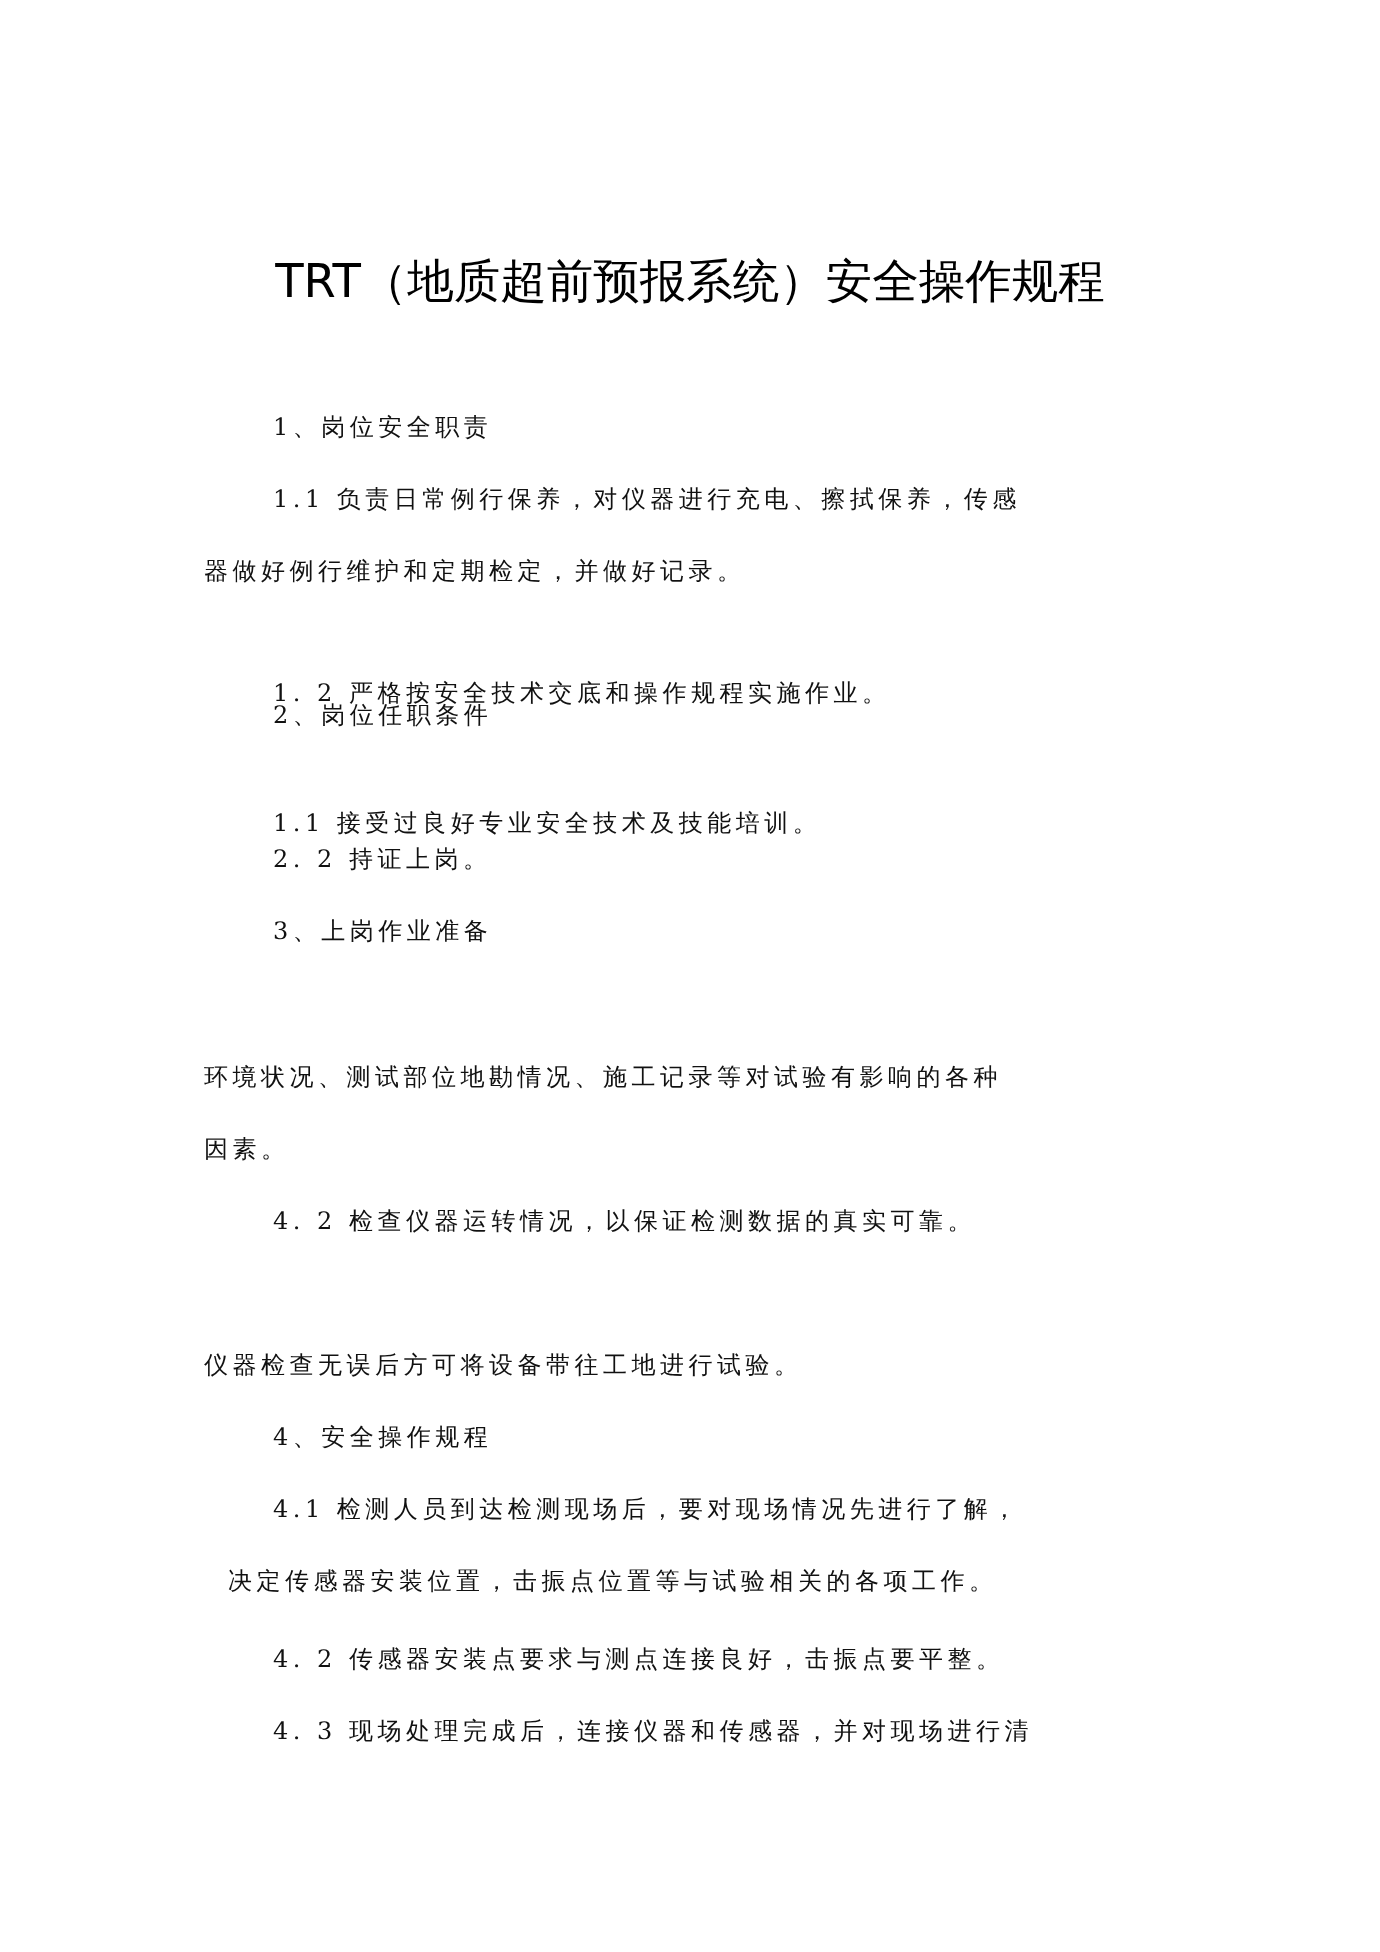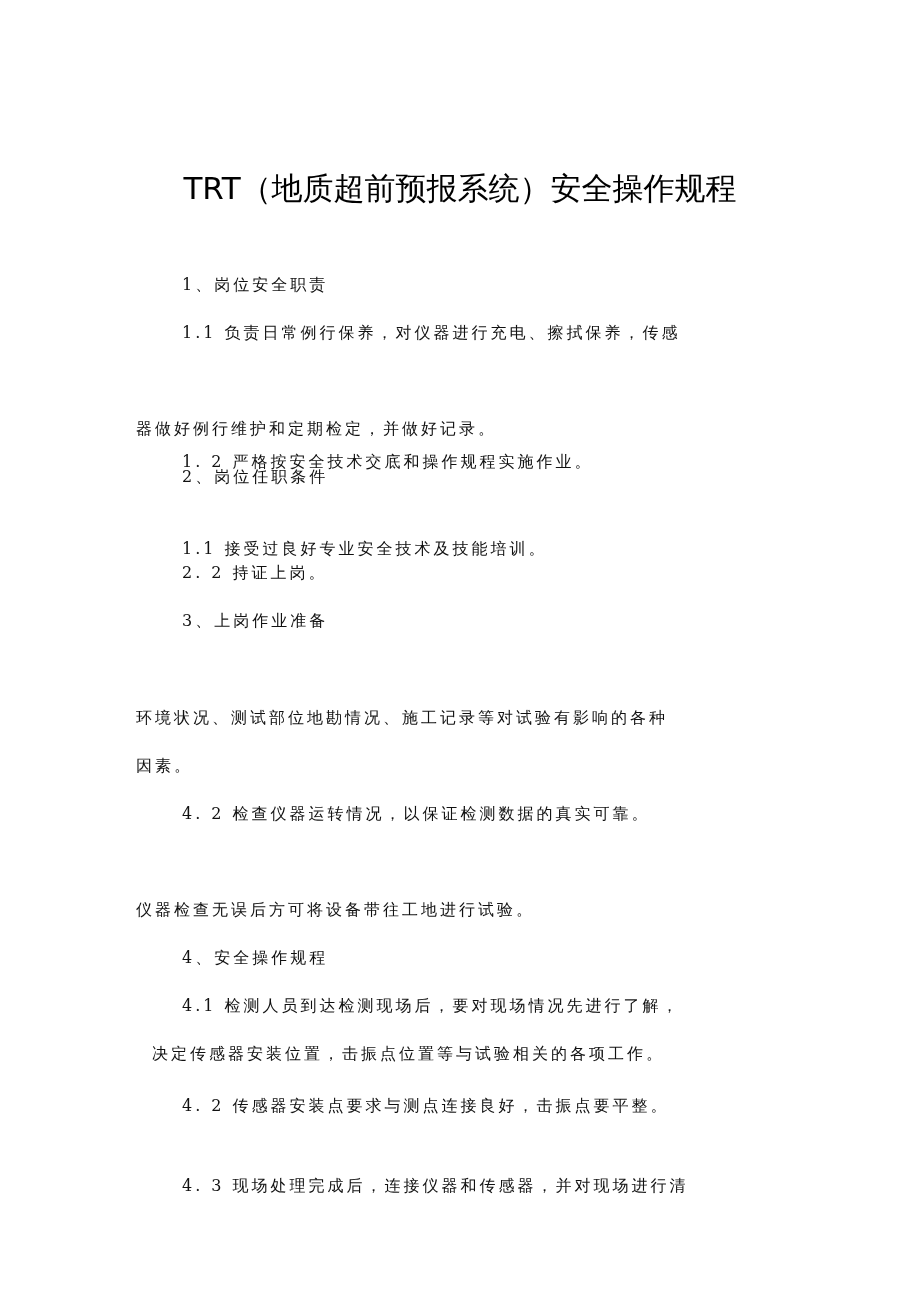--- a/index.html
+++ b/index.html
@@ -46,28 +46,28 @@
   .flush { left: 136px; }
 </style>
 </head>
 <body>
 
 <div class="page">
   <div class="title">TRT（地质超前预报系统）安全操作规程</div>
 
   <div class="line indent" style="top:270px;">1、岗位安全职责</div>
   <div class="line indent" style="top:318px;">1.1 负责日常例行保养，对仪器进行充电、擦拭保养，传感</div>
-  <div class="line flush" style="top:366px;margin-top:48px;">器做好例行维护和定期检定，并做好记录。</div>
+  <div class="line flush" style="top:366px;">器做好例行维护和定期检定，并做好记录。</div>
   <div class="line indent" style="top:414px;margin-top:33px;">1. 2 严格按安全技术交底和操作规程实施作业。</div>
   <div class="line indent" style="top:462px;">2、岗位任职条件</div>
   <div class="line indent" style="top:510px;margin-top:24px;">1.1  接受过良好专业安全技术及技能培训。</div>
   <div class="line indent" style="top:558px;">2. 2 持证上岗。</div>
   <div class="line indent" style="top:606px;">3、上岗作业准备</div>
   <div class="line flush" style="top:703px;">环境状况、测试部位地勘情况、施工记录等对试验有影响的各种</div>
   <div class="line flush" style="top:751px;">因素。</div>
   <div class="line indent" style="top:799px;">4. 2 检查仪器运转情况，以保证检测数据的真实可靠。</div>
   <div class="line flush" style="top:895px;">仪器检查无误后方可将设备带往工地进行试验。</div>
   <div class="line indent" style="top:943px;">4、安全操作规程</div>
   <div class="line indent" style="top:991px;">4.1 检测人员到达检测现场后，要对现场情况先进行了解，</div>
   <div class="line flush" style="top:1039px;margin-left:16px;">决定传感器安装位置，击振点位置等与试验相关的各项工作。</div>
   <div class="line indent" style="top:1091px;">4. 2 传感器安装点要求与测点连接良好，击振点要平整。</div>
-  <div class="line indent" style="top:1139px;margin-top:32px;">4. 3 现场处理完成后，连接仪器和传感器，并对现场进行清</div>
+  <div class="line indent" style="top:1139px;">4. 3 现场处理完成后，连接仪器和传感器，并对现场进行清</div>
 </div>
 
 </body></html>

